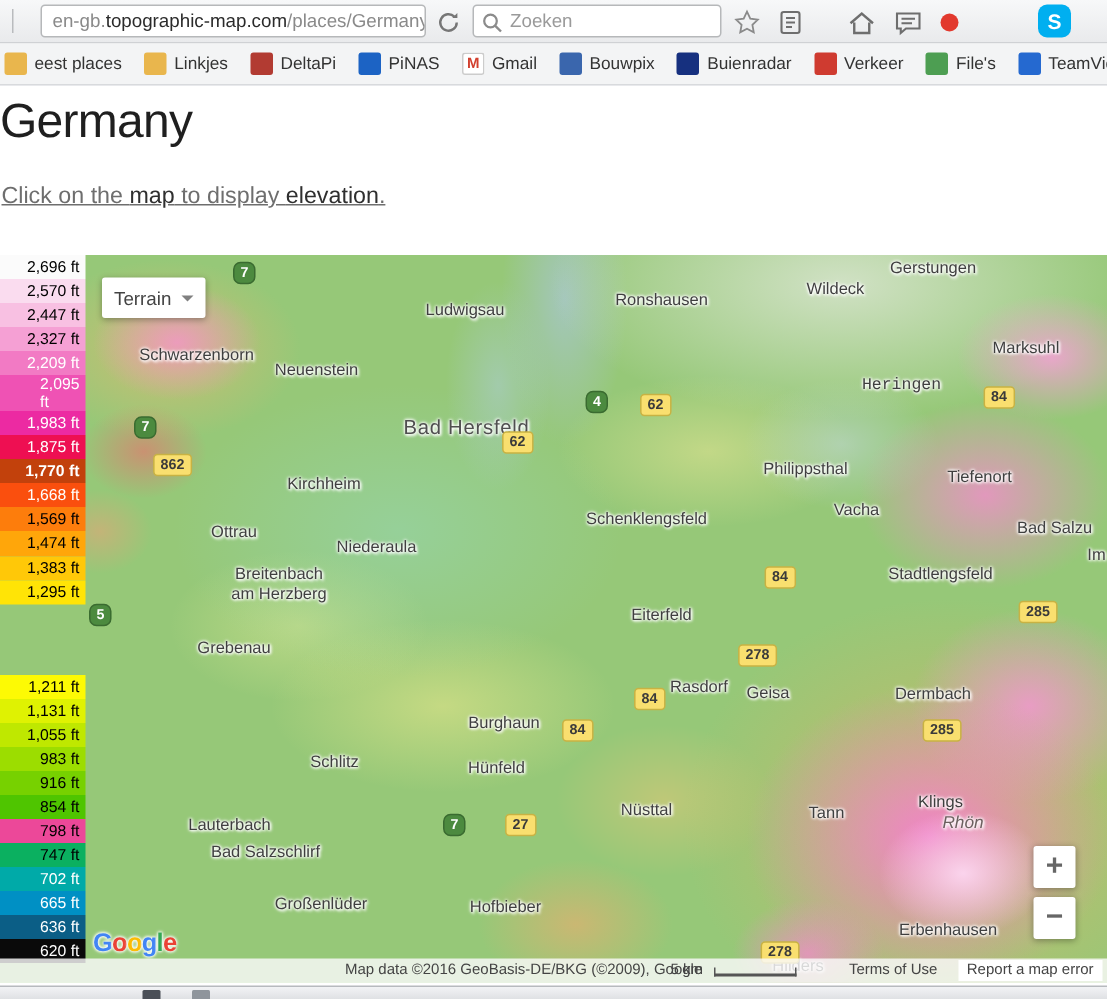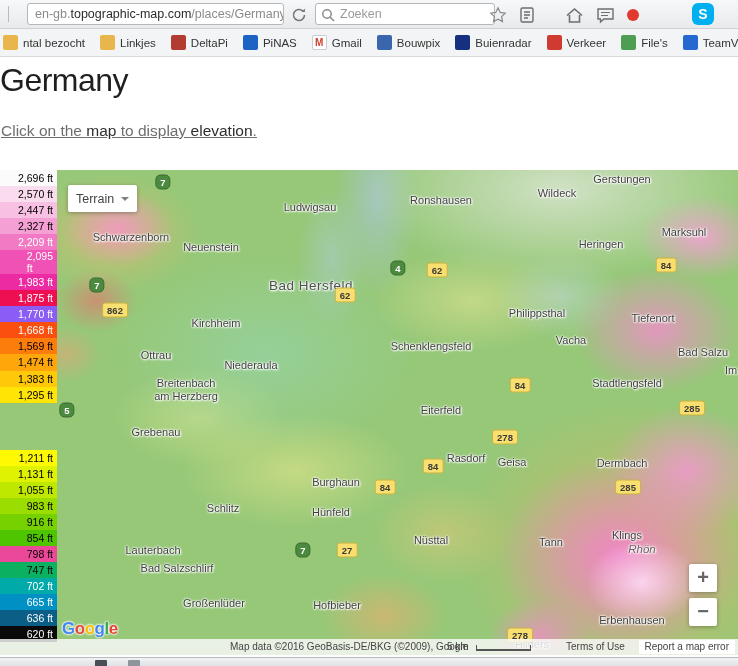--- a/index.html
+++ b/index.html
@@ -9,21 +9,21 @@
   
   .nav-bar { position:absolute; left:0; top:0; width:738px; height:29px;
     background:linear-gradient(#f7f8f9,#e9eaec); border-bottom:1px solid #cfd1d4; z-index:100; }
   .nav-sep { position:absolute; left:8px; top:6px; width:1px; height:16px; background:#b9bbbe; }
   .url-field { position:absolute; left:27px; top:3px; width:257px; height:22px; background:#fff;
     border:1px solid #b6b8ba; border-radius:3px; font-size:12.5px; line-height:20px;
     padding-left:7px; white-space:nowrap; overflow:hidden; }
   .url-dim { color:#8a8a8a; } .url-dom { color:#2b2b2b; }
   .tool-btn { position:absolute; top:4px; width:22px; height:22px; display:flex;
     align-items:center; justify-content:center; }
-  .search-field { position:absolute; left:315px; top:3px; width:180px; height:22px; background:#fff;
+  .search-field { position:absolute; left:315px; top:3px; width:166px; height:22px; background:#fff;
     border:1px solid #b6b8ba; border-radius:3px; }
   .search-field svg { position:absolute; left:5px; top:4px; }
   .search-field input { position:absolute; left:24px; top:1px; width:135px; height:18px;
     border:none; outline:none; font-size:12.5px; font-family:"Liberation Sans",sans-serif; color:#333; }
   .search-field input::placeholder { color:#9a9a9a; }
   .red-dot { width:12px; height:12px; border-radius:50%; background:#e2392e; }
   .skype-ic { width:22px; height:22px; border-radius:6px; background:#00aff0; color:#fff;
     font-weight:bold; font-size:14px; display:flex; align-items:center; justify-content:center; }
 
   
@@ -169,21 +169,21 @@
     <div class="red-dot"></div>
   </div>
   <div class="tool-btn" style="left:692px;top:3px">
     <div class="skype-ic">S</div>
   </div>
 </div>
 
 <div class="bookmarks-bar">
     <span class="bm">
       <span class="bm-ic" style="background: rgb(233, 182, 77);"></span>
-      <span class="bm-lb">ntal bezocht</span>
+      <span class="bm-lb">eest places</span>
     </span>
     <span class="bm">
       <span class="bm-ic" style="background: rgb(233, 182, 77);"></span>
       <span class="bm-lb">Linkjes</span>
     </span>
     <span class="bm">
       <span class="bm-ic" style="background: rgb(178, 59, 50);"></span>
       <span class="bm-lb">DeltaPi</span>
     </span>
     <span class="bm">
@@ -225,21 +225,21 @@
 <div class="map-wrap">
   <div class="map-surface"></div>
   <div class="map-labels">
       <div class="place " style="left: 310px; top: 37px;">Ludwigsau</div>
       <div class="place " style="left: 441px; top: 30px;">Ronshausen</div>
       <div class="place " style="left: 557px; top: 23px;">Wildeck</div>
       <div class="place " style="left: 622px; top: 9px;">Gerstungen</div>
       <div class="place " style="left: 131px; top: 67px;">Schwarzenborn</div>
       <div class="place " style="left: 211px; top: 77px;">Neuenstein</div>
       <div class="place " style="left: 684px; top: 62px;">Marksuhl</div>
-      <div class="place " style="left: 601px; top: 74px;">Heringen</div>
+      <div class="place " style="left: 601px; top: 87px; font-family: Liberation Mono, monospace;">Heringen</div>
       <div class="place city" style="left: 311px; top: 115px;">Bad Hersfeld</div>
       <div class="place " style="left: 216px; top: 153px;">Kirchheim</div>
       <div class="place " style="left: 537px; top: 143px;">Philippsthal</div>
       <div class="place " style="left: 653px; top: 148px;">Tiefenort</div>
       <div class="place " style="left: 156px; top: 185px;">Ottrau</div>
       <div class="place " style="left: 431px; top: 176px;">Schenklengsfeld</div>
       <div class="place " style="left: 571px; top: 170px;">Vacha</div>
       <div class="place " style="left: 703px; top: 182px;">Bad Salzu</div>
       <div class="place " style="left: 731px; top: 200px;">Im</div>
       <div class="place " style="left: 251px; top: 195px;">Niederaula</div>
@@ -285,21 +285,21 @@
     </div>
   <div class="elevation-legend">
       <div class="lg-row" style="background: rgb(251, 251, 251); color: rgb(0, 0, 0);">2,696 ft</div>
       <div class="lg-row" style="background: rgb(250, 220, 239); color: rgb(0, 0, 0);">2,570 ft</div>
       <div class="lg-row" style="background: rgb(248, 192, 226); color: rgb(0, 0, 0);">2,447 ft</div>
       <div class="lg-row" style="background: rgb(245, 160, 212); color: rgb(0, 0, 0);">2,327 ft</div>
       <div class="lg-row" style="background: rgb(242, 122, 196); color: rgb(255, 255, 255);">2,209 ft</div>
       <div class="lg-row" style="background: rgb(239, 82, 180); color: rgb(255, 255, 255); padding-left: 44px;">2,095 ft</div>
       <div class="lg-row" style="background: rgb(236, 42, 162); color: rgb(255, 255, 255);">1,983 ft</div>
       <div class="lg-row" style="background: rgb(238, 15, 82); color: rgb(255, 255, 255);">1,875 ft</div>
-      <div class="lg-row" style="background: #8b5cf6; color: rgb(255, 255, 255);">1,770 ft</div>
+      <div class="lg-row" style="background: #c2410c; color: rgb(255, 255, 255); font-weight: bold;">1,770 ft</div>
       <div class="lg-row" style="background: rgb(250, 79, 14); color: rgb(255, 255, 255);">1,668 ft</div>
       <div class="lg-row" style="background: rgb(253, 125, 12); color: rgb(0, 0, 0);">1,569 ft</div>
       <div class="lg-row" style="background: rgb(255, 166, 10); color: rgb(0, 0, 0);">1,474 ft</div>
       <div class="lg-row" style="background: rgb(255, 200, 8); color: rgb(0, 0, 0);">1,383 ft</div>
       <div class="lg-row" style="background: rgb(255, 228, 6); color: rgb(0, 0, 0);">1,295 ft</div>
       <div class="lg-row" style="background: rgb(253, 250, 4); color: rgb(0, 0, 0); margin-top: 47px;">1,211 ft</div>
       <div class="lg-row" style="background: rgb(223, 242, 2); color: rgb(0, 0, 0);">1,131 ft</div>
       <div class="lg-row" style="background: rgb(191, 232, 0); color: rgb(0, 0, 0);">1,055 ft</div>
       <div class="lg-row" style="background: rgb(156, 221, 0); color: rgb(0, 0, 0);">983 ft</div>
       <div class="lg-row" style="background: rgb(119, 209, 0); color: rgb(0, 0, 0);">916 ft</div>

